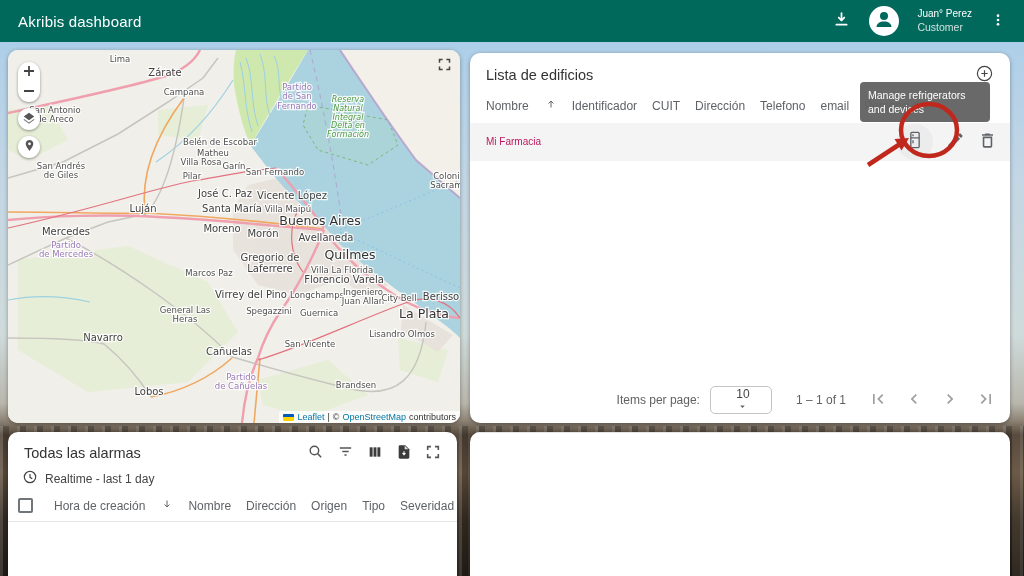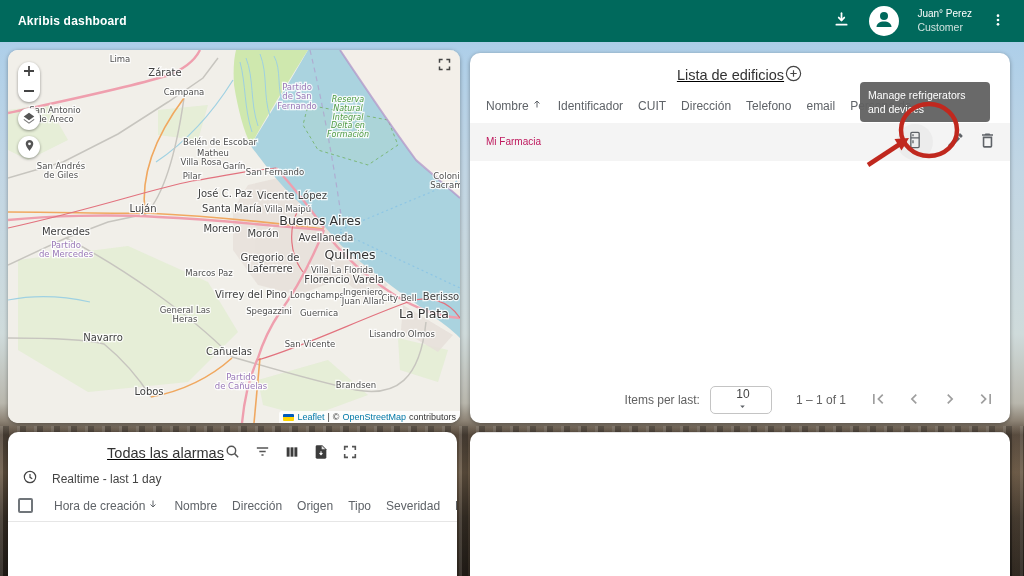--- a/index.html
+++ b/index.html
@@ -18,21 +18,21 @@
     position:absolute; background:#fff; border-radius:10px;
     box-shadow:0 1px 4px rgba(0,0,0,.35); overflow:hidden;
   }
 
   
   .appbar {
     position:absolute; left:0; top:0; width:1024px; height:42px;
     background:#00695c; display:flex; align-items:center;
     padding:0 18px; color:#fff; z-index:20;
   }
-  .appbar-title { font-size:12px; font-weight:bold; letter-spacing:.2px;text-align:center; }
+  .appbar-title { font-size:15px; font-weight:normal; letter-spacing:.2px;text-align:center; }
   .appbar-right { margin-left:auto; display:flex; align-items:center; gap:18px; }
   .avatar { width:30px; height:30px; border-radius:50%; background:#fff; display:flex; align-items:center; justify-content:center; }
   .user-block { line-height:1.25; }
   .user-name { font-size:10px; color:#fff; }
   .user-role { font-size:10.5px; color:#cfe3df; }
   .icon-btn { display:flex; align-items:center; justify-content:center; cursor:pointer; background:none; border:none; padding:0; }
 
   
   .map-panel { left:8px; top:50px; width:452px; height:373px; }
   .map-svg { position:absolute; inset:0; }
@@ -51,48 +51,48 @@
   .map-fullscreen { position:absolute; right:6px; top:6px; width:20px; height:20px; display:flex; align-items:center; justify-content:center; background:none; border:none; cursor:pointer; }
   .attribution {
     position:absolute; right:0; bottom:0; background:rgba(255,255,255,.8);
     font-size:9px; color:#333; padding:1px 4px; display:flex; align-items:center; gap:3px;
     border-top-left-radius:3px;
   }
   .attribution a { color:#0078a8; text-decoration:none;text-align:center; }
   .ua-flag { width:11px; height:7px; display:inline-block; background:linear-gradient(180deg,#005bbb 0 50%,#ffd500 50% 100%); border-radius:1px; }
 
   
-  .panel-head { display:flex; align-items:center; justify-content:center; padding:11px 16px 6px;text-decoration:underline; }
+  .panel-head { display:flex; align-items:center; justify-content:space-between; padding:11px 16px 6px; }
   .panel-title { font-size:14.5px; color:#333; }
   .cols { display:flex; align-items:center; font-size:12px; color:#5f6368; white-space:nowrap; }
   .hairline { border-bottom:1px solid #e6e6e6; }
 
   
   .buildings-panel { left:470px; top:53px; width:540px; height:370px; }
   .buildings-cols { padding:6px 16px 10px; gap:15px; }
-  .colcell { display:flex; align-items:center; gap:2px; }
+  .colcell { display:flex; align-items:center; gap:16px; }
   .b-row { position:relative; background:#f4f4f4; min-height:38px; display:flex; align-items:center; padding:4px 16px; }
   .b-name { font-size:10px; color:#be185d; line-height:1.45; width:62px; }
   .row-actions { position:absolute; right:13px; top:50%; transform:translateY(-50%); display:flex; align-items:center; gap:13px; }
   .fridge-wrap { width:36px; height:36px; border-radius:50%; background:#ececec; display:flex; align-items:center; justify-content:center; }
   .tooltip {
     position:absolute; right:20px; top:29px; width:130px; z-index:5;
     background:rgba(97,97,97,.95); color:#fff; font-size:10.5px; line-height:1.35;
     padding:6px 8px; border-radius:4px;
   }
   .annotation { position:absolute; inset:0; z-index:6; pointer-events:none; }
   .pagination { position:absolute; right:14px; bottom:9px; display:flex; align-items:center; font-size:12px; color:#616161; }
   .ipp-select { border:1px solid #c4c4c4; border-radius:5px; width:62px; height:28px; display:flex; align-items:center; justify-content:space-between; padding:0 8px 0 12px; margin-left:10px; cursor:pointer; background:#fff; font-size:12px; color:#444;flex-direction:column; }
   .range-label { margin:0 22px 0 24px; }
   .pag-icons { display:flex; align-items:center; gap:16px; }
 
   
   .alarms-panel { left:8px; top:432px; width:449px; height:152px; border-bottom-left-radius:0; border-bottom-right-radius:0; }
   .alarms-icons { display:flex; align-items:center; gap:13px; }
-  .subtitle-row { display:flex; align-items:center; gap:14px; padding:0 14px; font-size:12px; color:#444; }
+  .subtitle-row { display:flex; align-items:center; gap:7px; padding:0 14px; font-size:12px; color:#444; }
   .alarms-cols { padding:10px 10px 8px; gap:15px; overflow:hidden; }
   .checkbox { width:15px; height:15px; border:2px solid #70757a; border-radius:2px; margin-right:6px; flex:none; }
 
   
   .devices-panel { left:470px; top:432px; width:540px; height:152px; border-bottom-left-radius:0; border-bottom-right-radius:0; }
   .devices-cols { padding:8px 16px 10px; }
   .devices-cols .dc1 { width:102px; }
   .devices-cols .dc2 { width:92px; }
 </style>
 </head>
@@ -380,21 +380,21 @@
     </div>
   </div>
 
   <svg class="annotation" viewBox="0 0 540 370" width="540" height="370">
     <ellipse cx="459" cy="77" rx="28" ry="26" fill="none" stroke="#c0281e" stroke-width="4.5"></ellipse>
     <path d="M398,112 L430,91" stroke="#c0281e" stroke-width="4.5" fill="none"></path>
     <polygon points="439,85 431.5,97.5 424.5,86" fill="#c0281e"></polygon>
   </svg>
 
   <div class="pagination">
-    <span>Items per last:</span>
+    <span>Items per page:</span>
     <div class="ipp-select">
       <span>10</span>
       <span>
         <svg width="11" height="11" viewBox="0 0 24 24" fill="#5f6368">
             <path d="M7 10l5 5 5-5z"></path>
           </svg>
       </span>
     </div>
     <span class="range-label">1 – 1 of 1</span>
     <div class="pag-icons">

